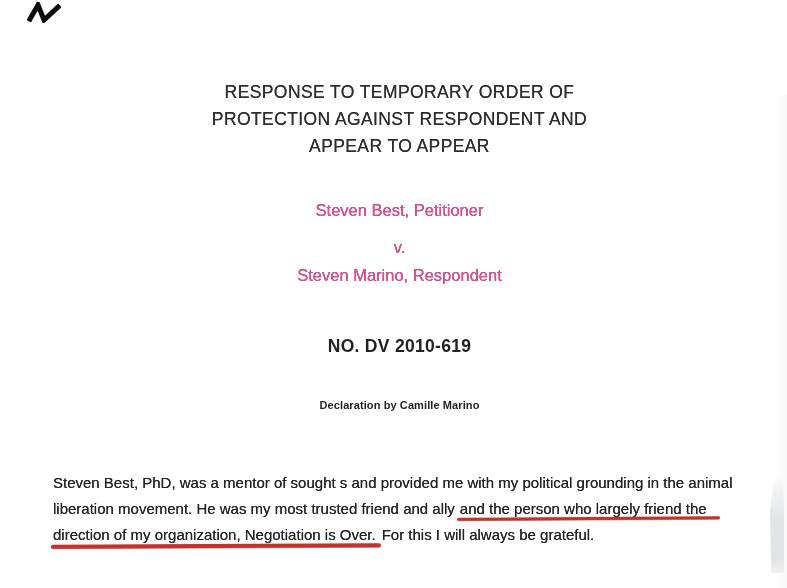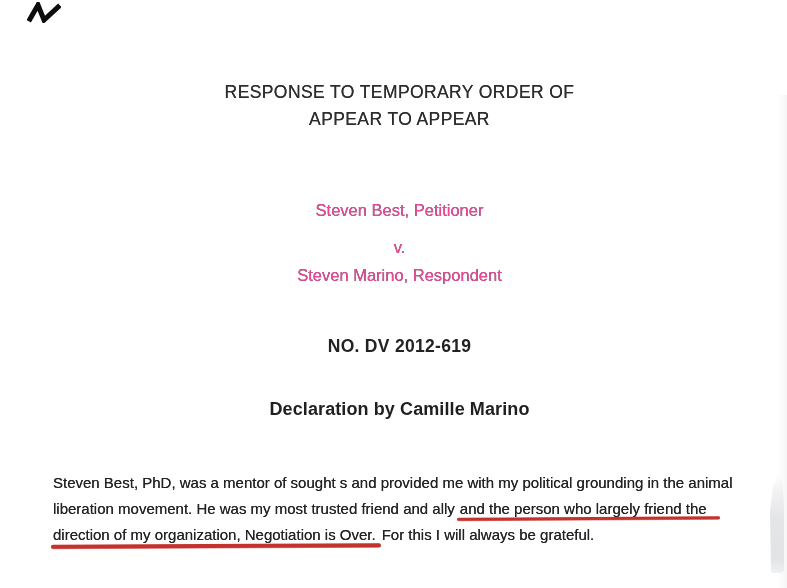--- a/index.html
+++ b/index.html
@@ -48,21 +48,21 @@
   .case-number {
     top: 336px;
     font-size: 17.5px;
     font-weight: bold;
     letter-spacing: 0.3px;
     color: #222;
   }
 
   .declaration-heading {
     top: 399px;
-    font-size: 18px;
+    font-size: 11px;
     font-weight: bold;
     letter-spacing: 0.1px;
     color: #1f1f1f;
   }
 
   .body-paragraph {
     top: 470px;
     left: 53px;
     width: 680px;
     font-size: 15px;
@@ -136,30 +136,31 @@
   <svg width="34" height="21" viewBox="0 0 34 21" xmlns="http://www.w3.org/2000/svg">
     <polyline points="3,17 11,3 17,18 31,5" fill="none" stroke="#0d0d0d" stroke-width="5" stroke-linecap="square" stroke-linejoin="miter"></polyline>
   </svg>
 </div>
 
 <div class="abs edge-tint"></div>
 <div class="abs scan-shadow"></div>
 
 <div class="abs centerline doc-title">
   <div>RESPONSE TO TEMPORARY ORDER OF</div>
+  <div>PROTECTION AGAINST RESPONDENT AND</div>
   <div>APPEAR TO APPEAR</div>
 </div>
 
 <div class="abs centerline party-line party-petitioner">Steven Best, Petitioner</div>
 
 <div class="abs centerline party-line party-versus">v.</div>
 
 <div class="abs centerline party-line party-respondent">Steven Marino, Respondent</div>
 
-<div class="abs centerline case-number">NO. DV 2012-619</div>
+<div class="abs centerline case-number">NO. DV 2010-619</div>
 
 <div class="abs centerline declaration-heading">Declaration by Camille Marino</div>
 
 <div class="abs body-paragraph">
   <div class="body-line">
     <span>Steven Best, PhD, was a mentor of sought s and provided me with my political grounding in the animal</span>
   </div>
   <div class="body-line">
     <span>liberation movement. He was my most trusted friend and ally</span><span class="redline redline-a">and the person who largely friend the</span>
   </div>

